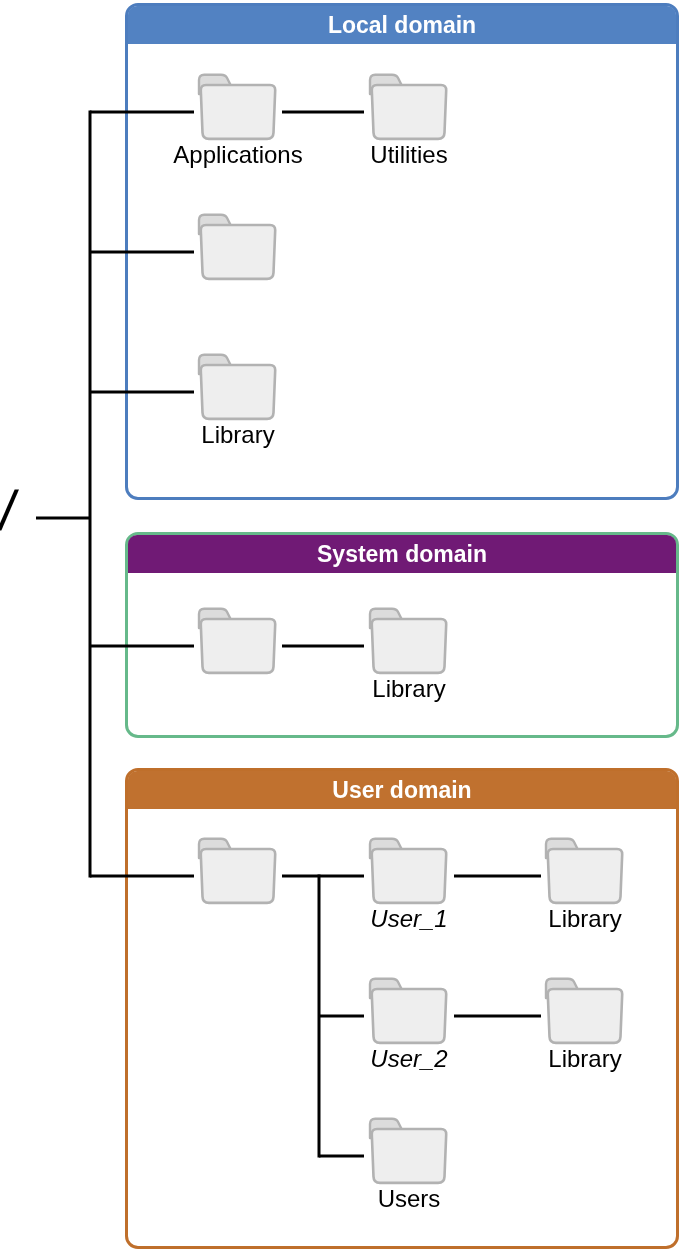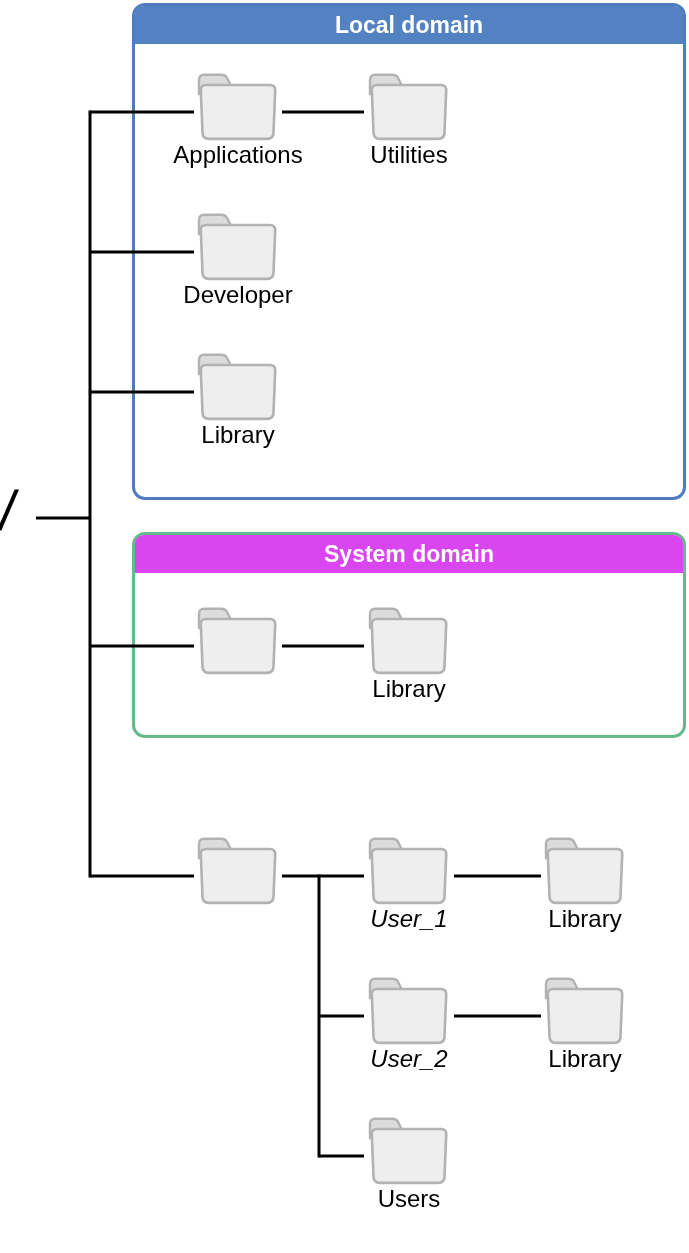--- a/index.html
+++ b/index.html
@@ -11,33 +11,33 @@
   .connectors{position:absolute;left:0;top:0;z-index:2;}
   .connectors line{stroke:#000;stroke-width:3;}
   
   .root-slash{
     position:absolute;left:0px;top:483px;z-index:2;
     font-size:56px;font-weight:400;color:#000;line-height:1;
     transform:skewX(-9deg);transform-origin:50% 50%;
   }
   
   .domain-box{
-    position:absolute;left:132px;width:554px;box-sizing:border-box;
+    position:absolute;left:125px;width:554px;box-sizing:border-box;
     background:#fff;border:3px solid;border-radius:13px;z-index:1;
   }
   .domain-box.local{top:3px;height:497px;border-color:#4d7dbe;}
   .domain-box.system{top:532px;height:206px;border-color:#66b98a;}
   .domain-box.user{top:768px;height:481px;border-color:#bf6f2b;}
   .domain-header{
     height:38px;line-height:38px;text-align:center;
     color:#fff;font-weight:bold;font-size:23px;
     border-radius:9px 9px 0 0;
   }
   .local .domain-header{background:#5282c2;}
-  .system .domain-header{background:#d946ef;}
+  .system .domain-header{background:#701a75;}
   .user .domain-header{background:#c0712f;}
   
   .folder{position:absolute;width:170px;text-align:center;z-index:3;}
   .folder .folder-glyph{display:block;margin:0 auto;}
   .folder-label{margin-top:0;font-size:24px;color:#000;line-height:26px;white-space:nowrap;}
   .folder.italic .folder-label{font-style:italic;}
   
   .f-applications{left:153px;top:72px;}
   .f-utilities{left:324px;top:72px;}
   .f-developer{left:153px;top:212px;}
@@ -63,20 +63,23 @@
         <path d="M 13,13 H 77 Q 82.4,13 82.2,18.4 L 80.5,60.6 Q 80.3,66.9 74,66.9 H 16 Q 9.7,66.9 9.5,60.6 L 7.8,18.4 Q 7.6,13 13,13 Z" fill="#eeeeee" stroke="#b2b2b2" stroke-width="2.6" stroke-linejoin="round"></path>
       </g>
     </defs>
   </svg>
 
   <div class="domain-box local">
     <div class="domain-header">Local domain</div>
   </div>
   <div class="domain-box system">
     <div class="domain-header">System domain</div>
+  </div>
+  <div class="domain-box user">
+    <div class="domain-header">User domain</div>
   </div>
 
   <svg class="connectors" width="689" height="1253">
     <g>
       <line x1="36" y1="518" x2="91" y2="518"></line>
       <line x1="90" y1="110.5" x2="90" y2="877.5"></line>
     </g>
     <g>
       <line x1="90" y1="112" x2="194" y2="112"></line>
       <line x1="90" y1="252" x2="194" y2="252"></line>
@@ -107,21 +110,20 @@
   <div class="folder f-utilities">
     <svg class="folder-glyph" width="90" height="70">
         <use href="#folder-icon-shape"></use>
       </svg>
     <div class="folder-label">Utilities</div>
   </div>
   <div class="folder f-developer">
     <svg class="folder-glyph" width="90" height="70">
         <use href="#folder-icon-shape"></use>
       </svg>
-    <div class="folder-label">Developer</div>
   </div>
   <div class="folder f-library-local">
     <svg class="folder-glyph" width="90" height="70">
         <use href="#folder-icon-shape"></use>
       </svg>
     <div class="folder-label">Library</div>
   </div>
   <div class="folder f-system">
     <svg class="folder-glyph" width="90" height="70">
         <use href="#folder-icon-shape"></use>

